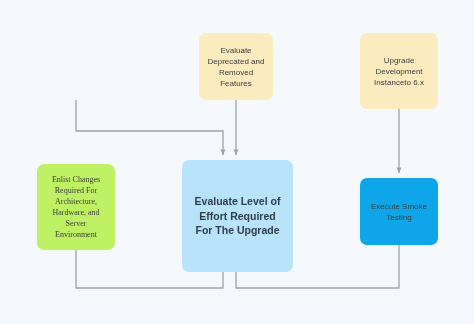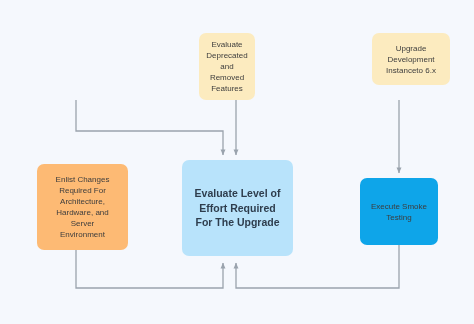--- a/index.html
+++ b/index.html
@@ -72,43 +72,43 @@
     <g id="edge-paths" fill="none" stroke="#9aa3ad" stroke-width="1.3" stroke-linejoin="miter" stroke-linecap="butt">
         <path d="M 76 100 L 76 131 L 223 131 L 223 155" marker-end="url(#arrow-head)"></path>
         <path d="M 236 100 L 236 155" marker-end="url(#arrow-head)"></path>
         <path d="M 399 100 L 399 173" marker-end="url(#arrow-head)"></path>
         <path d="M 76 250 L 76 288 L 223 288 L 223 263" marker-end="url(#arrow-head)"></path>
         <path d="M 399 245 L 399 288 L 236 288 L 236 263" marker-end="url(#arrow-head)"></path>
       </g>
   </svg>
 
 
-  <div class="node node-task" style="left: 199px; top: 33px; width: 56px; height: 67px; background: rgb(252, 235, 191);">
+  <div class="node node-task" style="left: 199px; top: 33px; width: 74px; height: 67px; background: rgb(252, 235, 191);">
     <span class="node-label">Evaluate
 Deprecated and
 Removed
 Features</span>
   </div>
 
-  <div class="node node-task" style="left: 360px; top: 33px; width: 78px; height: 52px; background: rgb(252, 235, 191); margin-left: 12px;">
+  <div class="node node-task" style="left: 360px; top: 33px; width: 78px; height: 76px; background: rgb(252, 235, 191);">
     <span class="node-label">Upgrade
 Development
 Instanceto 6.x</span>
   </div>
 
-  <div class="node node-task" style="left: 37px; top: 164px; width: 91px; height: 86px; background: #fdba74;">
+  <div class="node node-task" style="left: 37px; top: 164px; width: 78px; height: 86px; background: #bef264; font-family: Liberation Serif, serif;">
     <span class="node-label">Enlist Changes
 Required For
 Architecture,
 Hardware, and
 Server
 Environment</span>
   </div>
 
-  <div class="node node-focus" style="left: 182px; top: 160px; width: 111px; height: 96px; background: rgb(184, 227, 251);">
+  <div class="node node-focus" style="left: 182px; top: 160px; width: 111px; height: 112px; background: rgb(184, 227, 251);">
     <span class="node-label">Evaluate Level of
 Effort Required
 For The Upgrade</span>
   </div>
 
   <div class="node node-task" style="left: 360px; top: 178px; width: 78px; height: 67px; background: #0ea5e9;">
     <span class="node-label">Execute Smoke
 Testing</span>
   </div>
 

